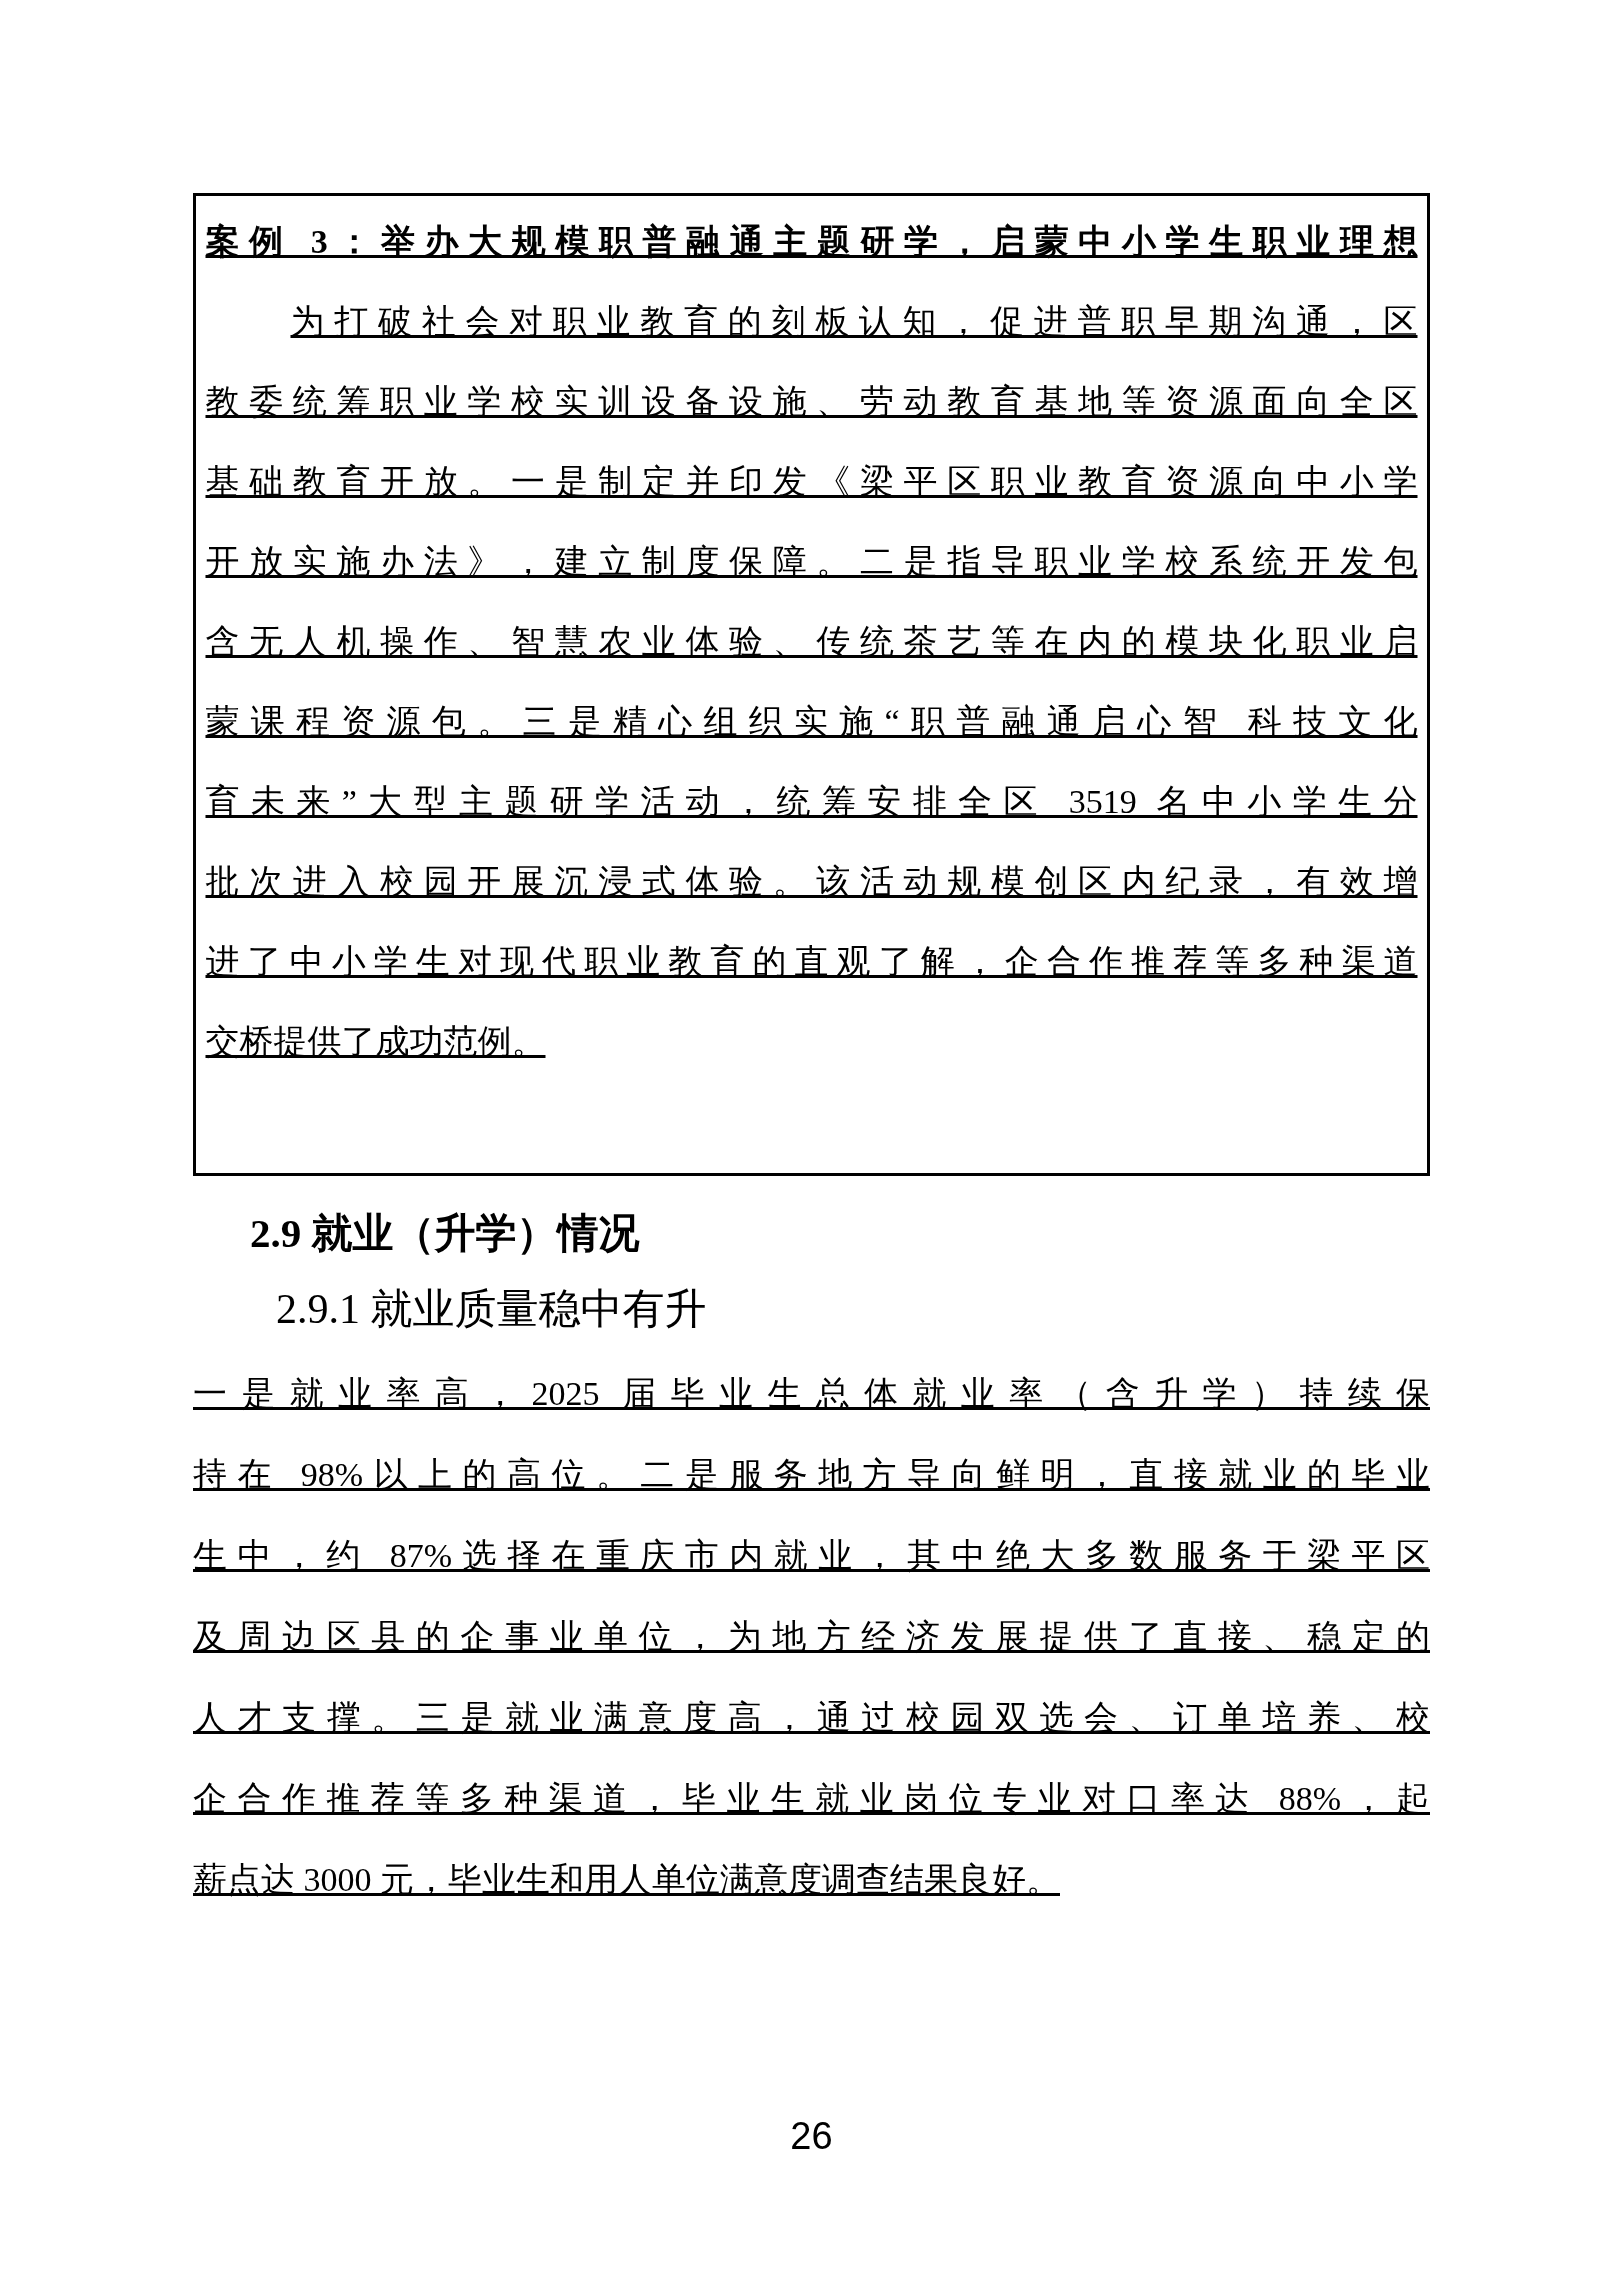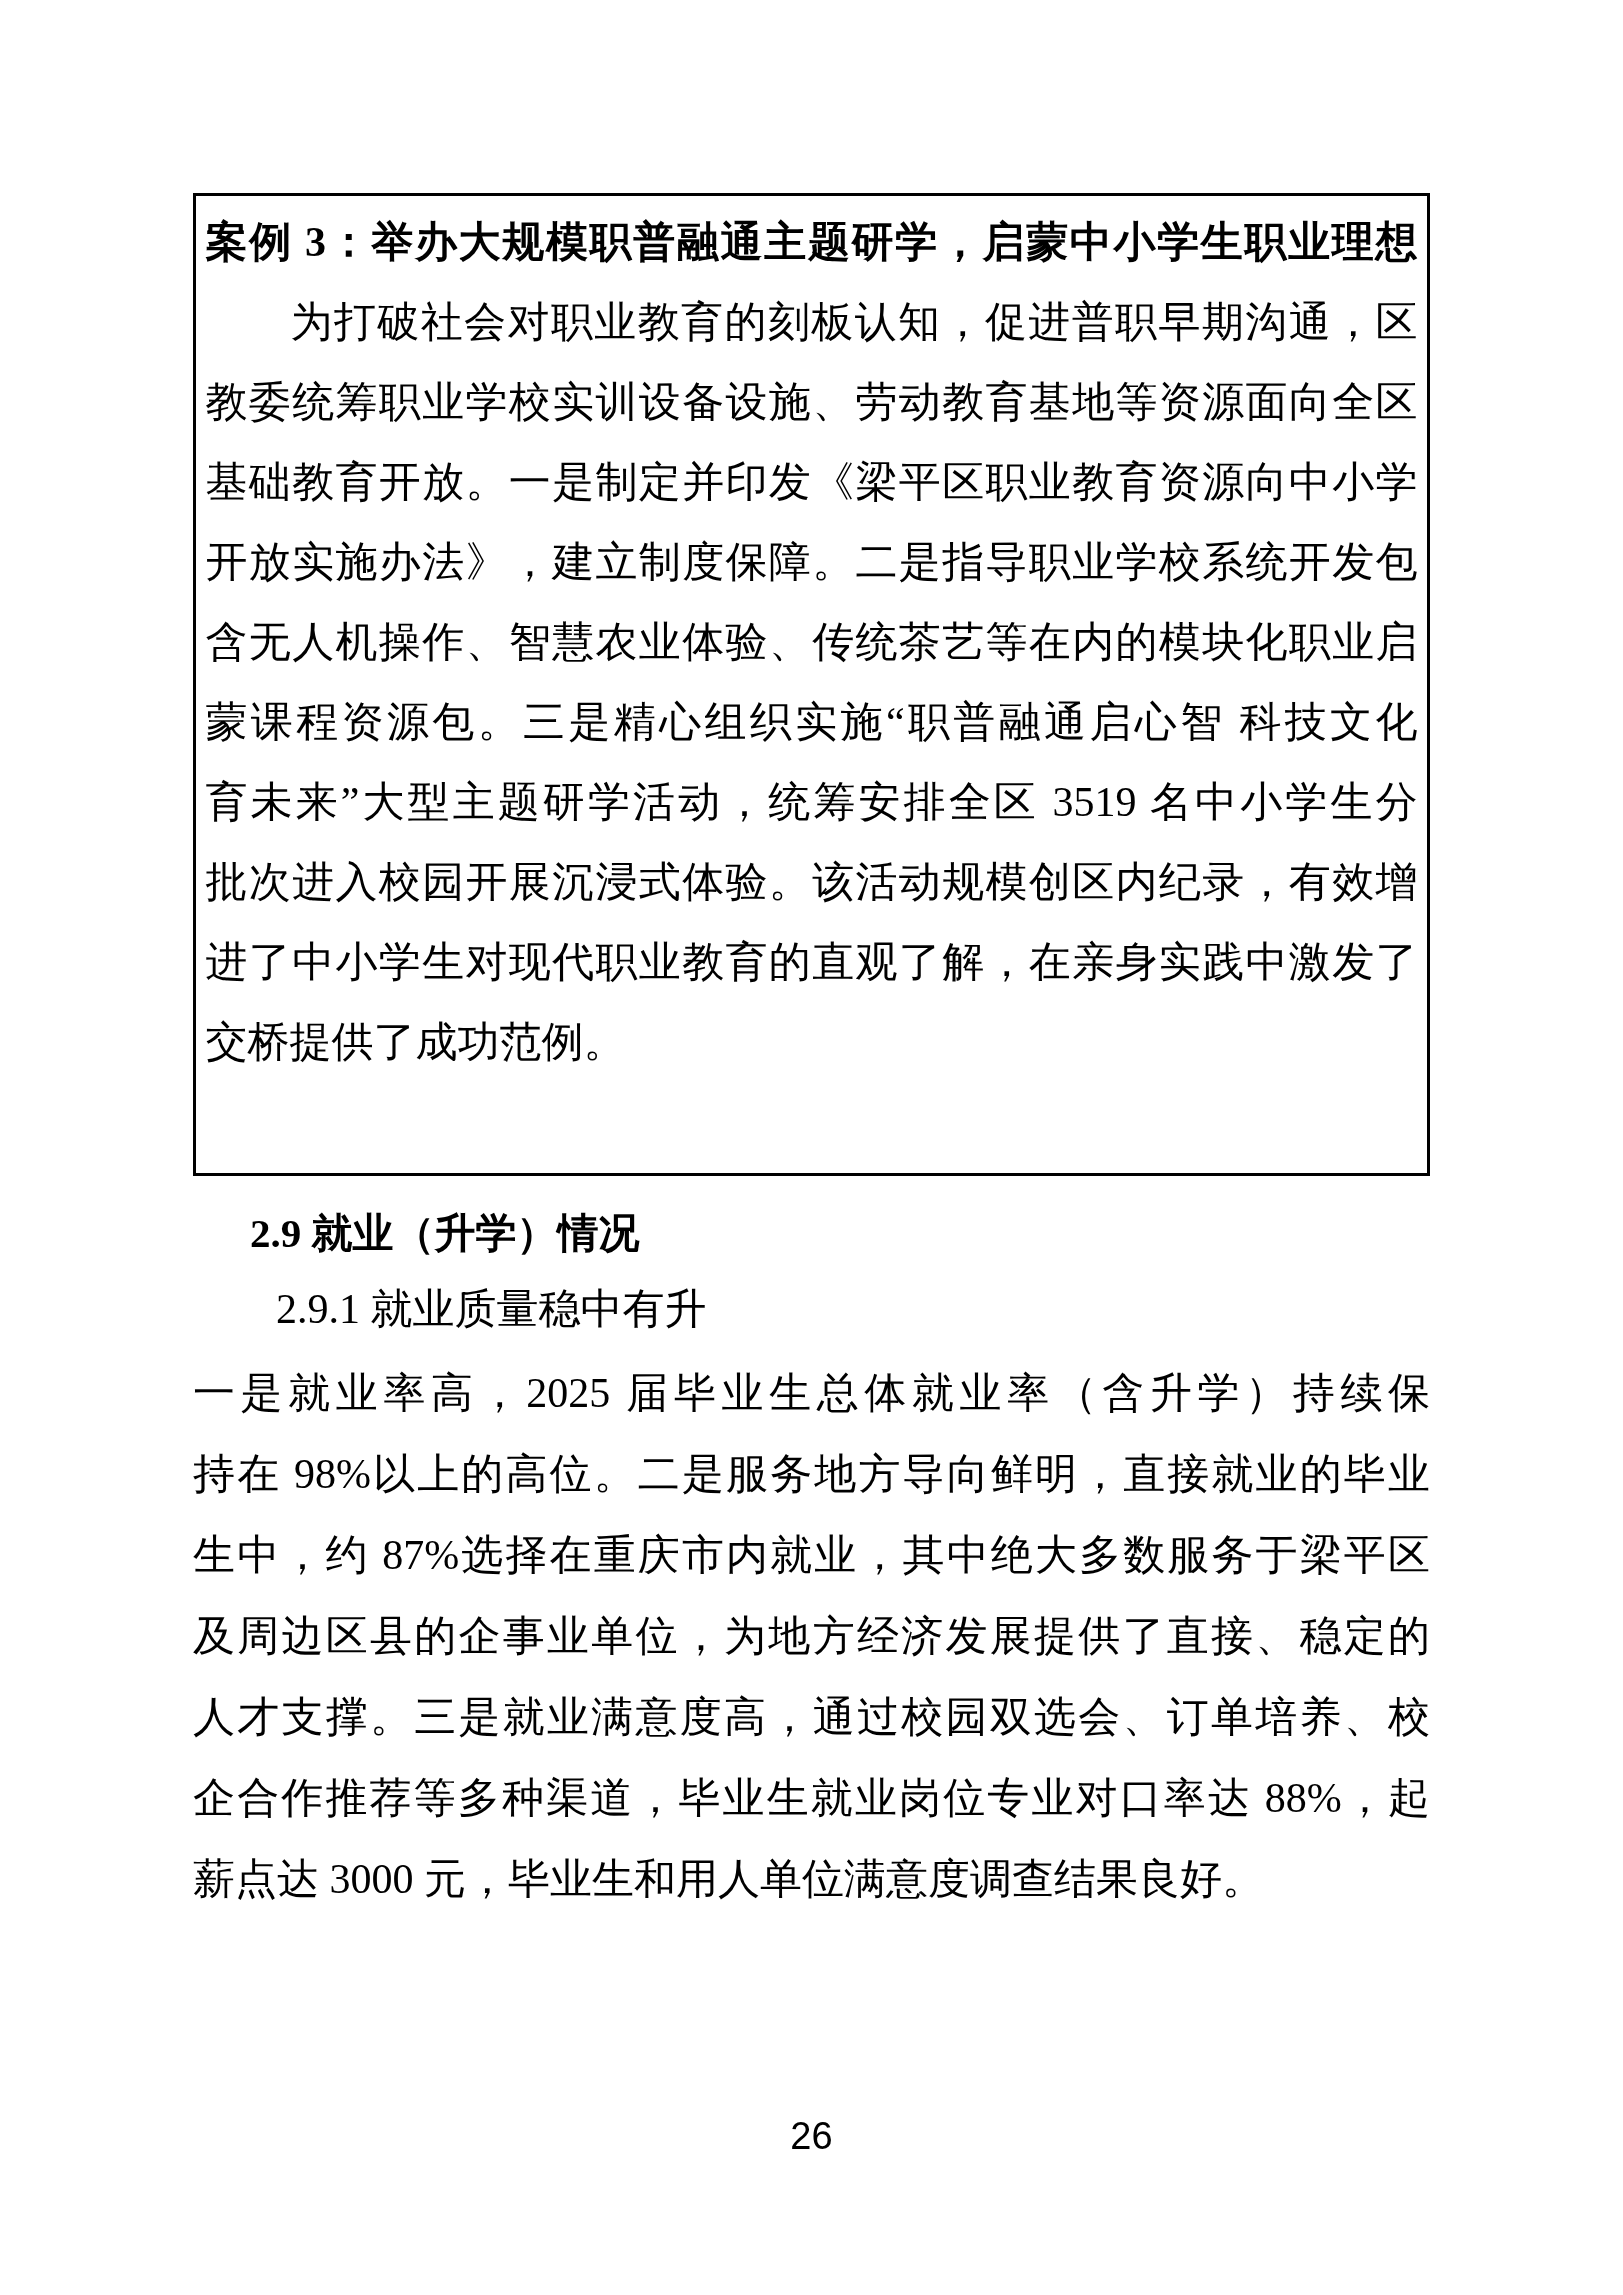--- a/index.html
+++ b/index.html
@@ -22,27 +22,28 @@
     left: 193px;
     top: 193px;
     width: 1237px;
     height: 983px;
     box-sizing: border-box;
     border: 3.4px solid #000000;
     padding: 5.5px 9.5px 5.5px 9.5px;
     overflow: hidden;
   }
   .line {
-    font-size: 42px;
+    font-size: 34px;
     line-height: 80px;
     white-space: nowrap;
     text-align: justify;
     text-align-last: justify;
     text-justify: inter-character;
     white-space: normal;
+    text-decoration: underline;
   }
   .box-title {
     font-weight: bold;
   }
   .para-first {
     text-indent: 85px;
   }
   .para-end {
     text-align-last: left;
   }
@@ -94,21 +95,21 @@
   <div class="case-box">
     <div class="line box-title">案例 3：举办大规模职普融通主题研学，启蒙中小学生职业理想</div>
     <div class="line para-first">为打破社会对职业教育的刻板认知，促进普职早期沟通，区</div>
     <div class="line">教委统筹职业学校实训设备设施、劳动教育基地等资源面向全区</div>
     <div class="line">基础教育开放。一是制定并印发《梁平区职业教育资源向中小学</div>
     <div class="line">开放实施办法》，建立制度保障。二是指导职业学校系统开发包</div>
     <div class="line">含无人机操作、智慧农业体验、传统茶艺等在内的模块化职业启</div>
     <div class="line">蒙课程资源包。三是精心组织实施“职普融通启心智 科技文化</div>
     <div class="line">育未来”大型主题研学活动，统筹安排全区 3519 名中小学生分</div>
     <div class="line">批次进入校园开展沉浸式体验。该活动规模创区内纪录，有效增</div>
-    <div class="line">进了中小学生对现代职业教育的直观了解，在亲身实践中激发了</div>
+    <div class="line">进了中小学生对现代职业教育的直观了解，企合作推荐等多种渠道</div>
     <div class="line para-end">交桥提供了成功范例。</div>
   </div>
 
   <div class="heading-29">2.9 就业（升学）情况</div>
 
   <div class="heading-291">2.9.1 就业质量稳中有升</div>
 
   <div class="body-paragraph">
     <div class="line">一是就业率高，2025 届毕业生总体就业率（含升学）持续保</div>
     <div class="line">持在 98%以上的高位。二是服务地方导向鲜明，直接就业的毕业</div>

